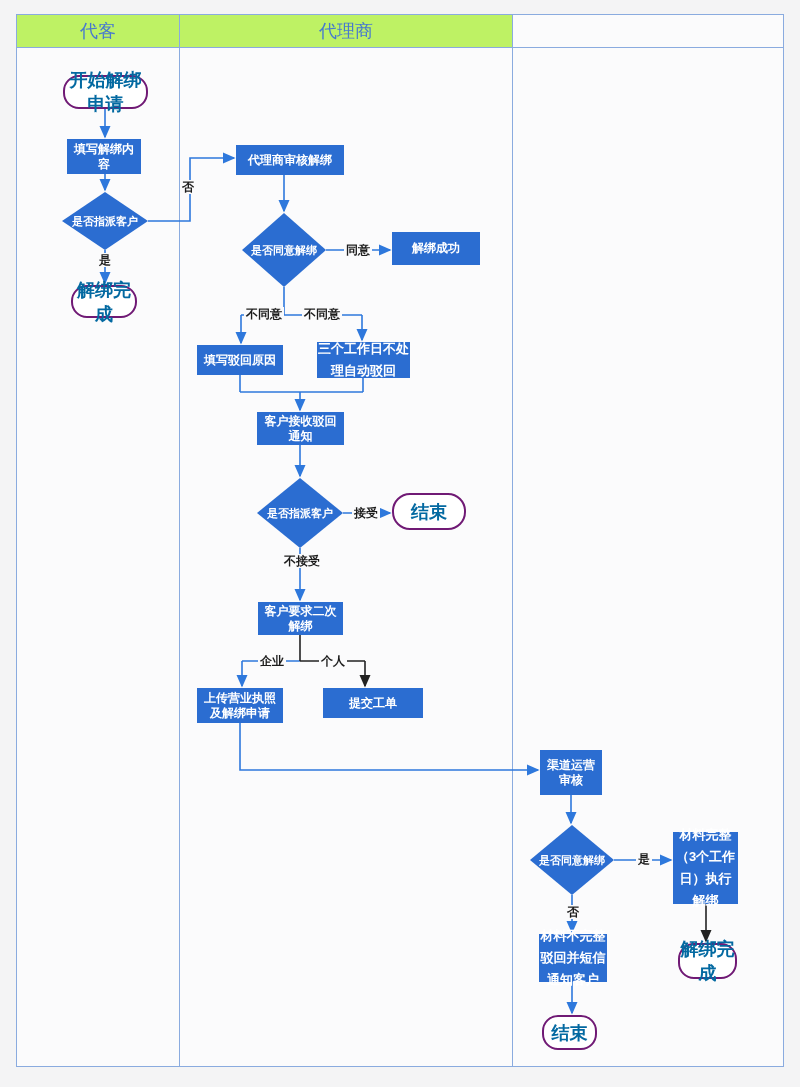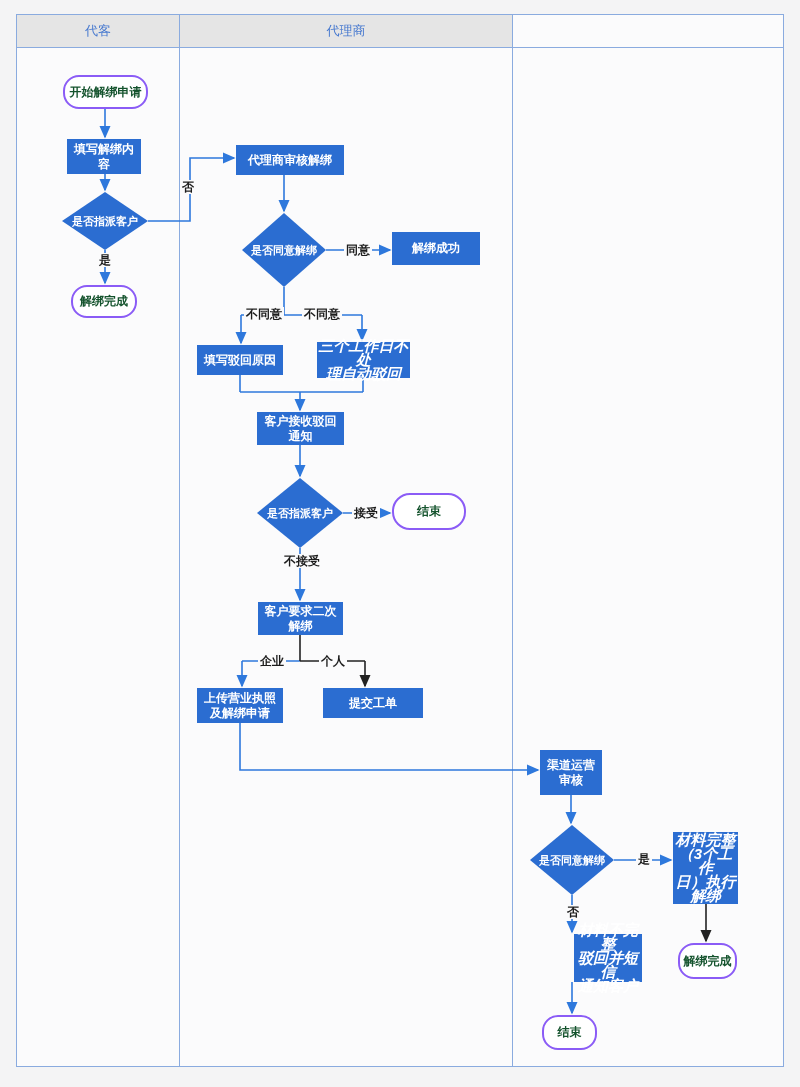--- a/index.html
+++ b/index.html
@@ -3,30 +3,30 @@
 <meta charset="utf-8">
 <style>
   html,body{margin:0;padding:0;}
   body{font-family:"Liberation Sans","DejaVu Sans",sans-serif;}
   .canvas{position:relative;width:800px;height:1087px;background:#f4f4f5;overflow:hidden;}
   .frame{position:absolute;left:16px;top:14px;width:768px;height:1053px;
          border:1px solid #8aabdf;background:#fbfbfc;box-sizing:border-box;}
   .lane-border{position:absolute;top:0;bottom:0;width:1px;background:#8aabdf;}
   .header-border{position:absolute;left:0;right:0;top:32px;height:1px;background:#8aabdf;}
   .lane-header{position:absolute;top:0;height:32px;display:flex;align-items:center;justify-content:center;
-               color:#4779cf;font-size:13px;background:#e5e5e5;}
+               color:#4779cf;font-size:18px;background:#bef264;}
   svg.wires{position:absolute;left:0;top:0;z-index:1;}
   .node{position:absolute;z-index:2;display:flex;align-items:center;justify-content:center;
         text-align:center;box-sizing:border-box;white-space:pre-line;}
   .proc{background:#2b6dd1;color:#ffffff;font-size:12px;font-weight:600;line-height:15px;}
-  .proc.sm{font-size:15px;line-height:14px;font-style:italic;}
+  .proc.sm{font-size:13px;line-height:22px;}
   .diamond{background:#2b6dd1;color:#ffffff;font-size:11px;font-weight:600;
            clip-path:polygon(50% 0,100% 50%,50% 100%,0 50%);}
-  .term{background:#ffffff;border:2px solid #8b5cf6;border-radius:16px;
-        color:#14532d;font-size:12px;font-weight:700;}
+  .term{background:#ffffff;border:2px solid #701a75;border-radius:16px;
+        color:#0369a1;font-size:18px;font-weight:700;}
   .elabel{position:absolute;z-index:3;font-size:12px;font-weight:700;color:#1c1c1c;
           background:#fbfbfc;padding:0 2px;line-height:14px;}
 </style>
 </head>
 <body>
 
 <div class="canvas">
 
   <div class="frame">
     <div class="lane-header" style="left:0;width:162px;">
@@ -106,21 +106,21 @@
   <div class="node proc" style="left:323px;top:688px;width:100px;height:30px;">提交工单</div>
 
   <div class="node proc" style="left:540px;top:750px;width:62px;height:45px;">渠道运营
 审核</div>
   <div class="node diamond" style="left:530px;top:825px;width:84px;height:70px;">是否同意解绑</div>
   <div class="node proc sm" style="left:673px;top:832px;width:65px;height:72px;">材料完整
 （3个工作
 日）执行
 解绑</div>
   <div class="node term" style="left:678px;top:943px;width:59px;height:36px;">解绑完成</div>
-  <div class="node proc sm" style="left:539px;top:934px;width:68px;height:48px;margin-left:35px;">材料不完整
+  <div class="node proc sm" style="left:539px;top:934px;width:68px;height:48px;">材料不完整
 驳回并短信
 通知客户</div>
   <div class="node term" style="left:542px;top:1015px;width:55px;height:35px;">结束</div>
 
   <div class="elabel" style="left:180px;top:180px;">否</div>
   <div class="elabel" style="left:97px;top:253px;">是</div>
   <div class="elabel" style="left:344px;top:243px;">同意</div>
   <div class="elabel" style="left:244px;top:307px;">不同意</div>
   <div class="elabel" style="left:302px;top:307px;">不同意</div>
   <div class="elabel" style="left:352px;top:506px;">接受</div>

